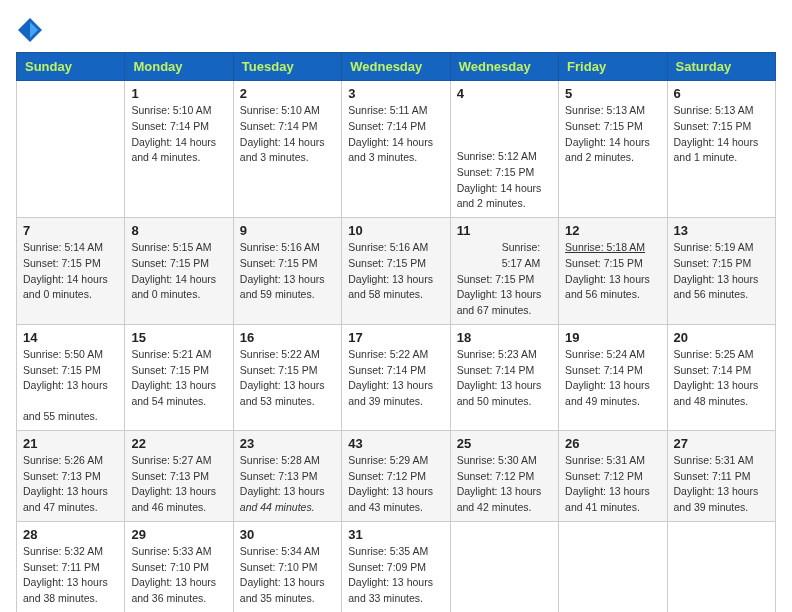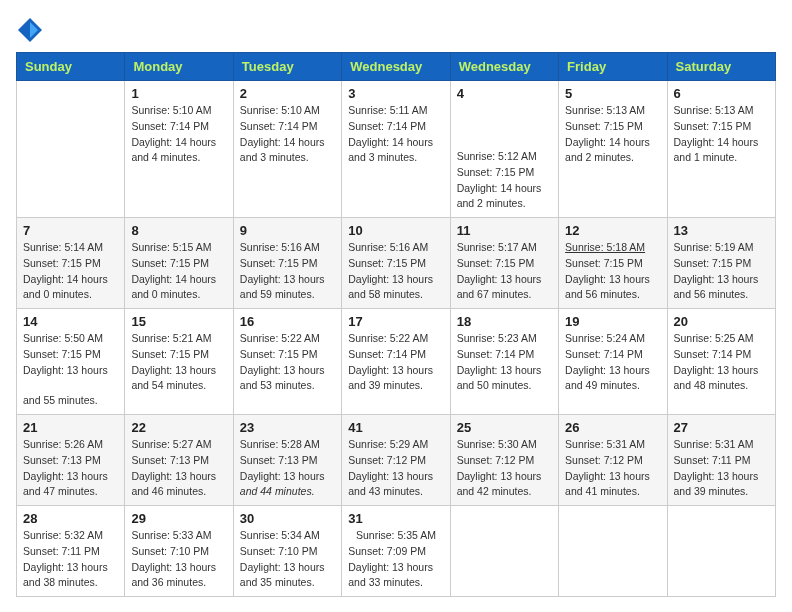--- a/index.html
+++ b/index.html
@@ -207,21 +207,21 @@
           <div class="day-detail">
             <span style="display: block;">Sunrise: 5:16 AM</span>
             <span style="display: block;">Sunset: 7:15 PM</span>
             <span style="display: block;">Daylight: 13 hours</span>
             <span style="display: block;">and 58 minutes.</span>
           </div>
         </td>
         <td class="alt-row">
           <span class="day-number">11</span>
           <div class="day-detail">
-            <span style="display: block;">Sunrise: 5:17 AM</span>
+            <span style="display: block; margin-left: 45px;">Sunrise: 5:17 AM</span>
             <span style="display: block;">Sunset: 7:15 PM</span>
             <span style="display: block;">Daylight: 13 hours</span>
             <span style="display: block;">and 67 minutes.</span>
           </div>
         </td>
         <td class="alt-row">
           <span class="day-number">12</span>
           <div class="day-detail">
             <span style="display: block; text-decoration: underline;">Sunrise: 5:18 AM</span>
             <span style="display: block;">Sunset: 7:15 PM</span>
@@ -326,21 +326,21 @@
         <td class="alt-row">
           <span class="day-number">23</span>
           <div class="day-detail">
             <span style="display: block;">Sunrise: 5:28 AM</span>
             <span style="display: block;">Sunset: 7:13 PM</span>
             <span style="display: block;">Daylight: 13 hours</span>
             <span style="display: block; font-style: italic;">and 44 minutes.</span>
           </div>
         </td>
         <td class="alt-row">
-          <span class="day-number">41</span>
+          <span class="day-number">43</span>
           <div class="day-detail">
             <span style="display: block;">Sunrise: 5:29 AM</span>
             <span style="display: block;">Sunset: 7:12 PM</span>
             <span style="display: block;">Daylight: 13 hours</span>
             <span style="display: block;">and 43 minutes.</span>
           </div>
         </td>
         <td class="alt-row">
           <span class="day-number">25</span>
           <div class="day-detail">
@@ -393,21 +393,21 @@
           <div class="day-detail">
             <span style="display: block;">Sunrise: 5:34 AM</span>
             <span style="display: block;">Sunset: 7:10 PM</span>
             <span style="display: block;">Daylight: 13 hours</span>
             <span style="display: block;">and 35 minutes.</span>
           </div>
         </td>
         <td>
           <span class="day-number">31</span>
           <div class="day-detail">
-            <span style="display: block; text-align: center;">Sunrise: 5:35 AM</span>
+            <span style="display: block;">Sunrise: 5:35 AM</span>
             <span style="display: block;">Sunset: 7:09 PM</span>
             <span style="display: block;">Daylight: 13 hours</span>
             <span style="display: block;">and 33 minutes.</span>
           </div>
         </td>
         <td></td>
         <td></td>
         <td></td>
       </tr>
     </tbody>

